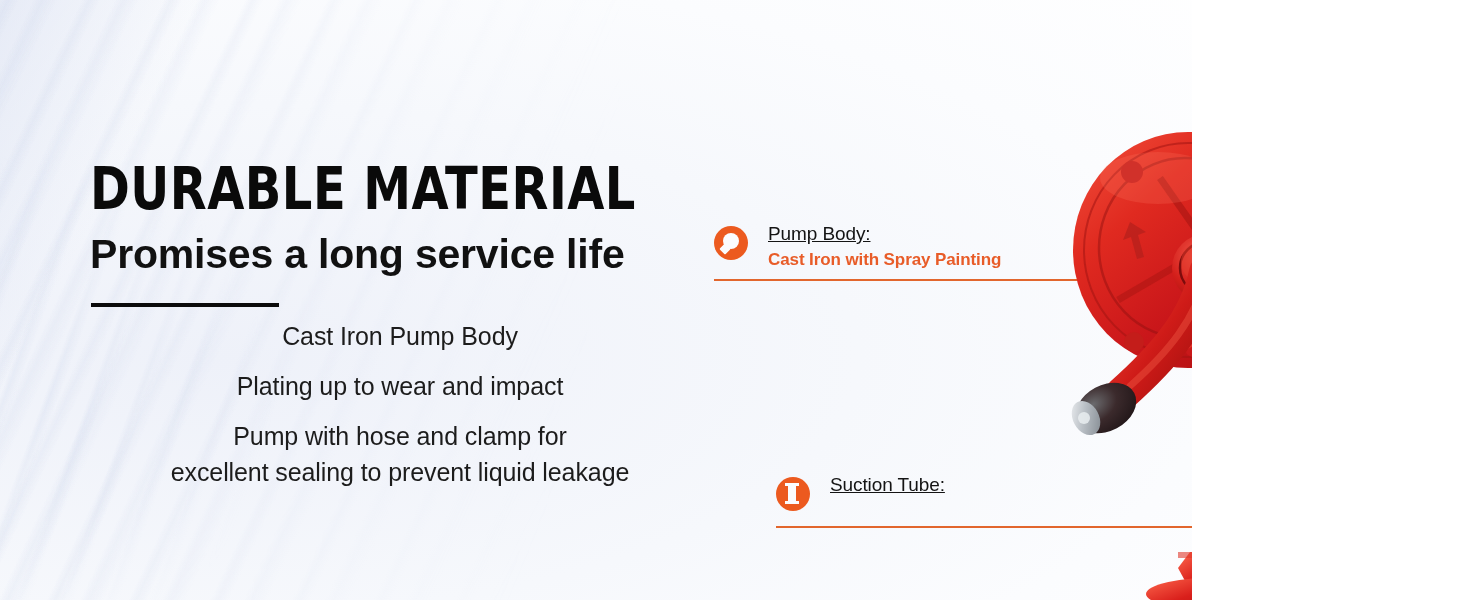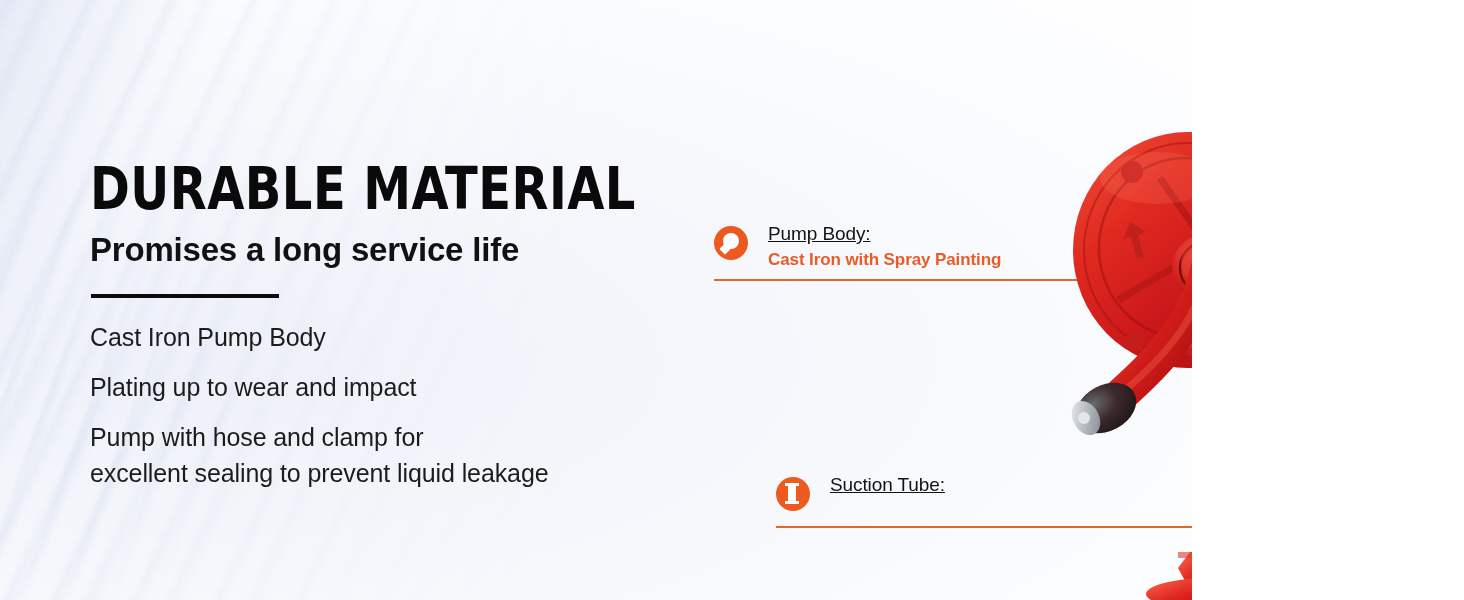--- a/index.html
+++ b/index.html
@@ -48,25 +48,25 @@
 
   
   .copy{position:absolute;left:90px;top:160px;width:620px;}
   .headline{
     font-family:"DejaVu Sans Condensed","Liberation Sans Narrow","Liberation Sans", sans-serif;
     font-weight:700;font-size:58px;line-height:1;letter-spacing:.5px;
     color:#0a0a0a;margin:0;transform:scaleX(.92);transform-origin:left center;
     white-space:nowrap;
   }
   .subhead{
-    font-weight:700;font-size:33px;line-height:1.1;color:#111;
+    font-weight:700;font-size:41px;line-height:1.1;color:#111;
     margin:14px 0 0 0;letter-spacing:-.2px;white-space:nowrap;
   }
   .rule{width:188px;height:4px;background:#0b0b0b;margin:26px 0 0 1px;}
-  .bullets{margin:22px 0 0 0;padding:0;list-style:none;}
+  .bullets{margin:12px 0 0 0;padding:0;list-style:none;text-align:center;}
   .bullets li{
     font-size:25px;line-height:1.36;color:#1c1c1c;margin:0 0 16px 0;
     letter-spacing:-.1px;
   }
   .bullets li:last-child{margin-bottom:0;}
 
   
   .callout{position:absolute;}
   .callout .badge{
     position:absolute;left:0;top:0;width:34px;height:34px;border-radius:50%;

